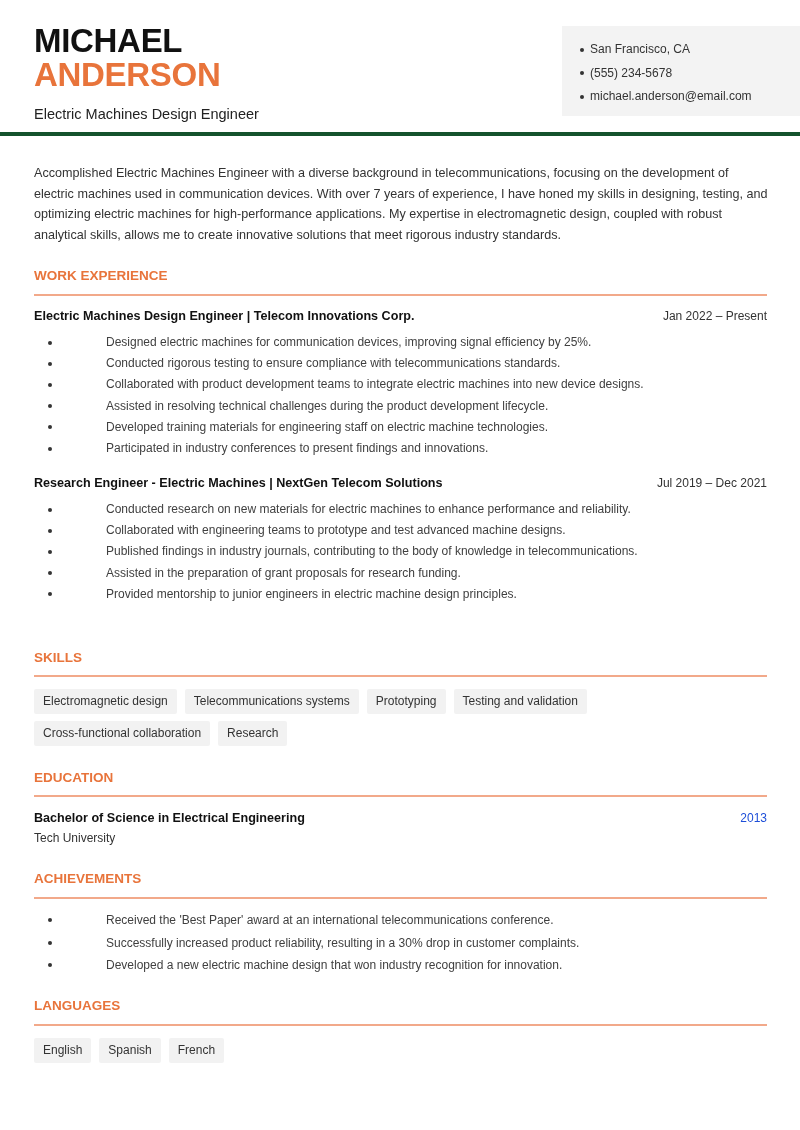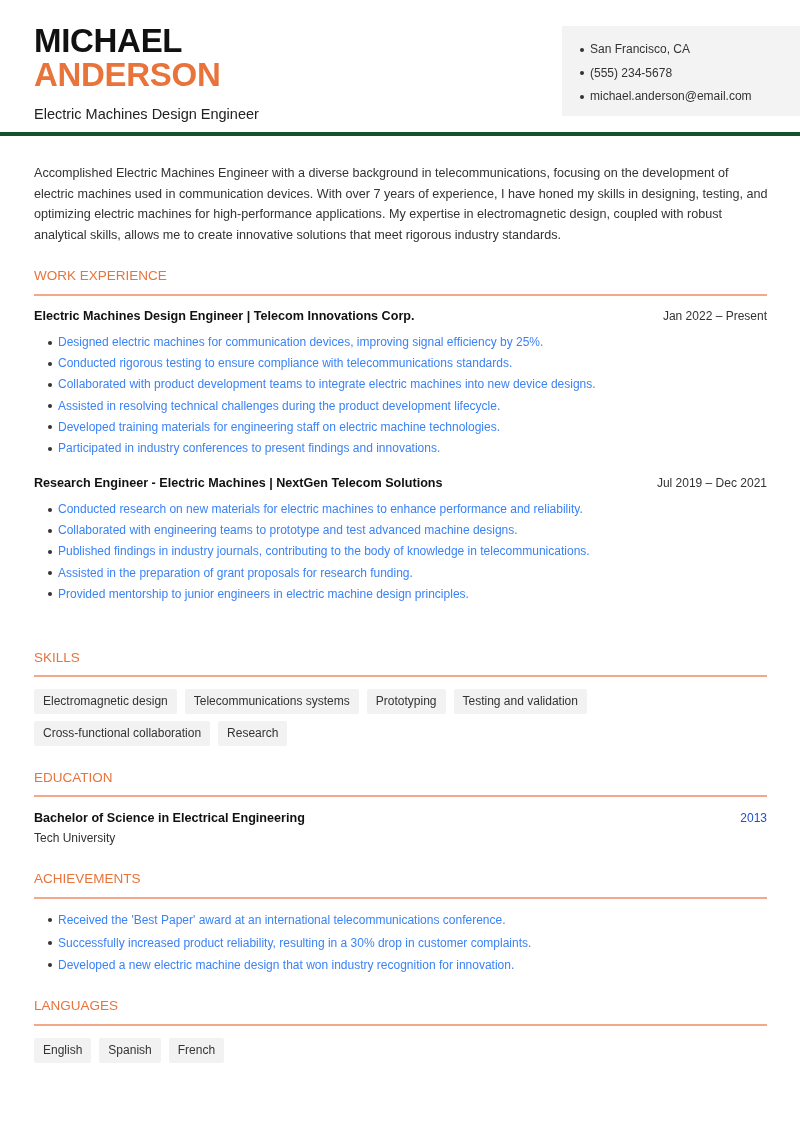--- a/index.html
+++ b/index.html
@@ -11,29 +11,29 @@
   .first-name { font-size: 33px; font-weight: 700; color: #111; line-height: 34px; letter-spacing: -0.3px; }
   .last-name { font-size: 33px; font-weight: 700; color: #e8743b; line-height: 34px; letter-spacing: -0.3px; }
   .job-title { font-size: 14.5px; color: #222; margin-top: 14px; }
 
   .contact-box { position: absolute; left: 562px; top: 26px; width: 238px; height: 90px; background: #f3f3f3; padding: 12px 0 0 18px; }
   .contact-item { font-size: 12px; color: #333; line-height: 23.5px; display: flex; align-items: center; }
   .bullet { display: inline-block; width: 4px; height: 4px; border-radius: 50%; background: #333; margin-right: 6px; flex-shrink: 0; }
 
   .summary { position: absolute; left: 34px; top: 163px; width: 736px; font-size: 12.6px; line-height: 20.6px; color: #333; }
 
-  .section-title { position: absolute; left: 34px; font-size: 13.5px; font-weight: 400; color: #e8743b; }
+  .section-title { position: absolute; left: 34px; font-size: 13.5px; font-weight: 700; color: #e8743b; }
   .section-rule { position: absolute; left: 34px; width: 733px; height: 2px; background: #f2a98a; }
 
   .job-head { position: absolute; left: 34px; width: 733px; display: flex; justify-content: space-between; }
   .job-role { font-size: 12.6px; font-weight: 700; color: #111; }
   .job-date { font-size: 12px; color: #333; }
 
   .bullets { position: absolute; left: 34px; width: 733px; list-style: none; }
-  .bullets li { font-size: 12px; color: #3b82f6; line-height: 21.2px; display: flex; align-items: center; }
+  .bullets li { font-size: 12px; color: #404040; line-height: 21.2px; display: flex; align-items: center; gap: 48px; }
   .bullets li .bullet { margin-left: 14px; margin-right: 6px; background: #333; }
 
   .chips { position: absolute; left: 34px; width: 733px; display: flex; flex-wrap: wrap; gap: 7px 8px; }
   .chip { background: #f2f2f2; font-size: 12px; color: #333; padding: 0 9px; height: 25px; line-height: 25px; border-radius: 2px; }
 
   .edu-head { position: absolute; left: 34px; width: 733px; display: flex; justify-content: space-between; }
   .edu-degree { font-size: 12.6px; font-weight: 700; color: #111; }
   .edu-year { font-size: 12px; color: #1d4ed8; }
   .edu-school { position: absolute; left: 34px; font-size: 12px; color: #333; }
 </style>

